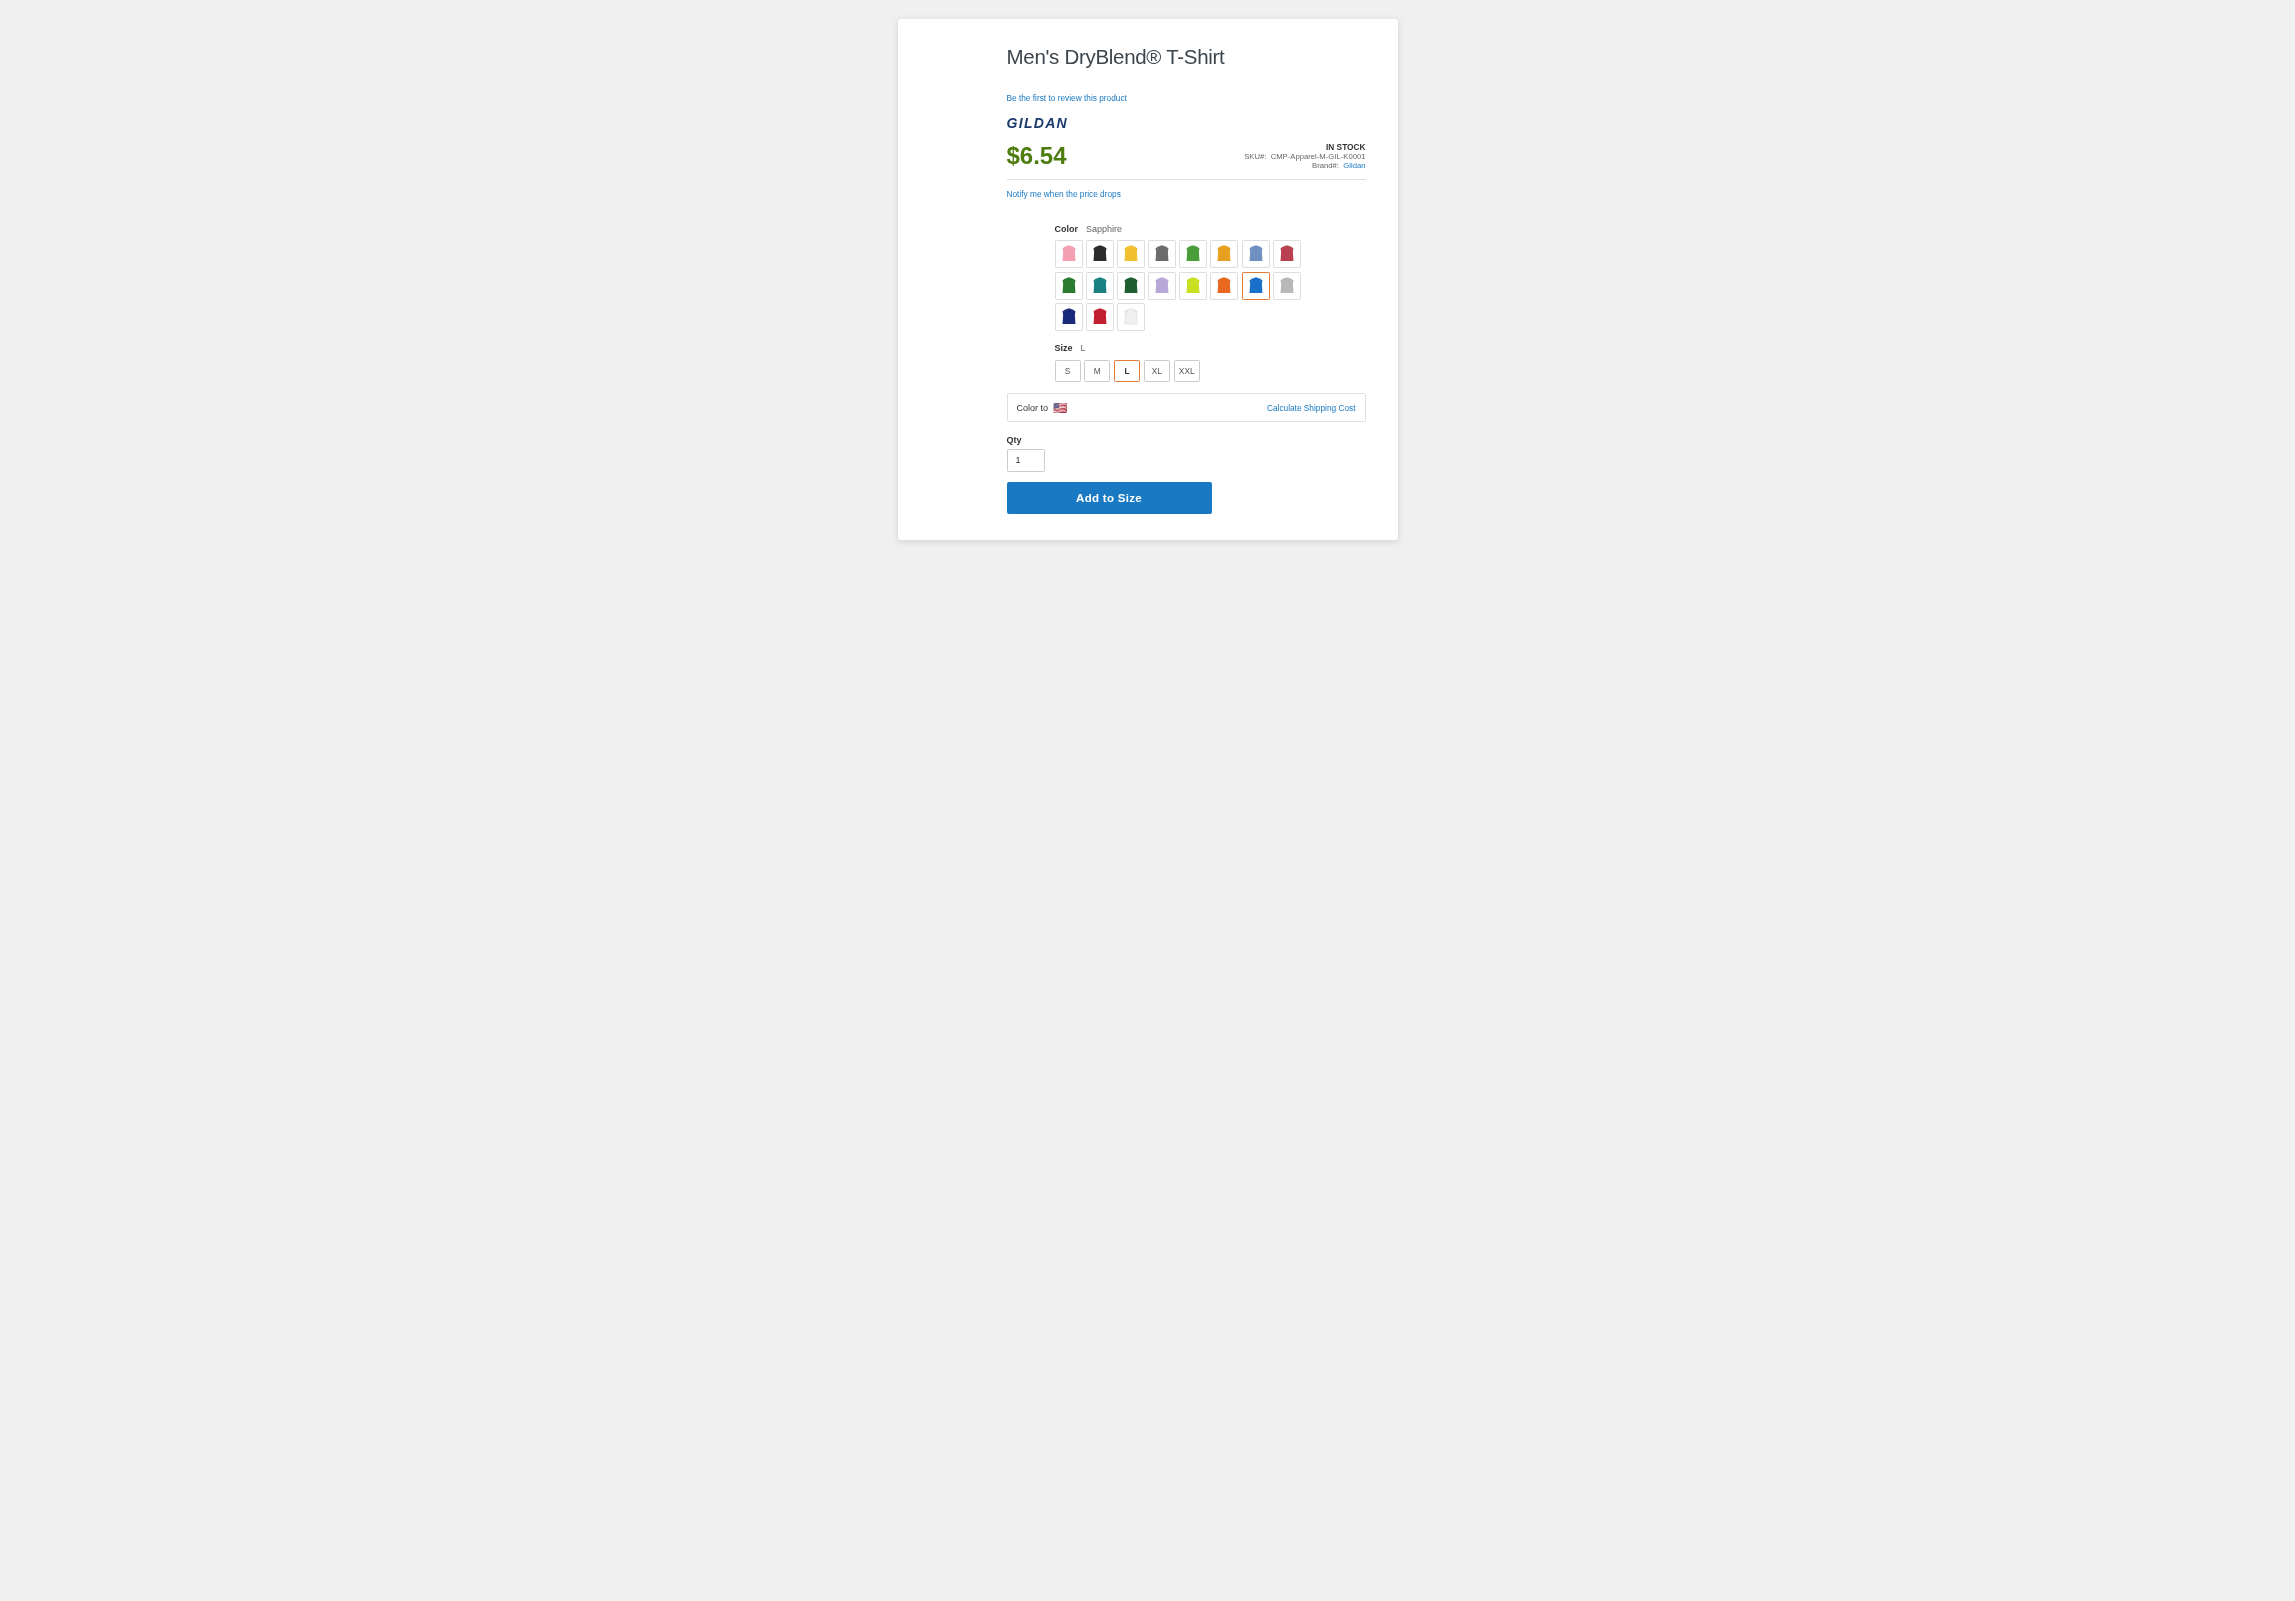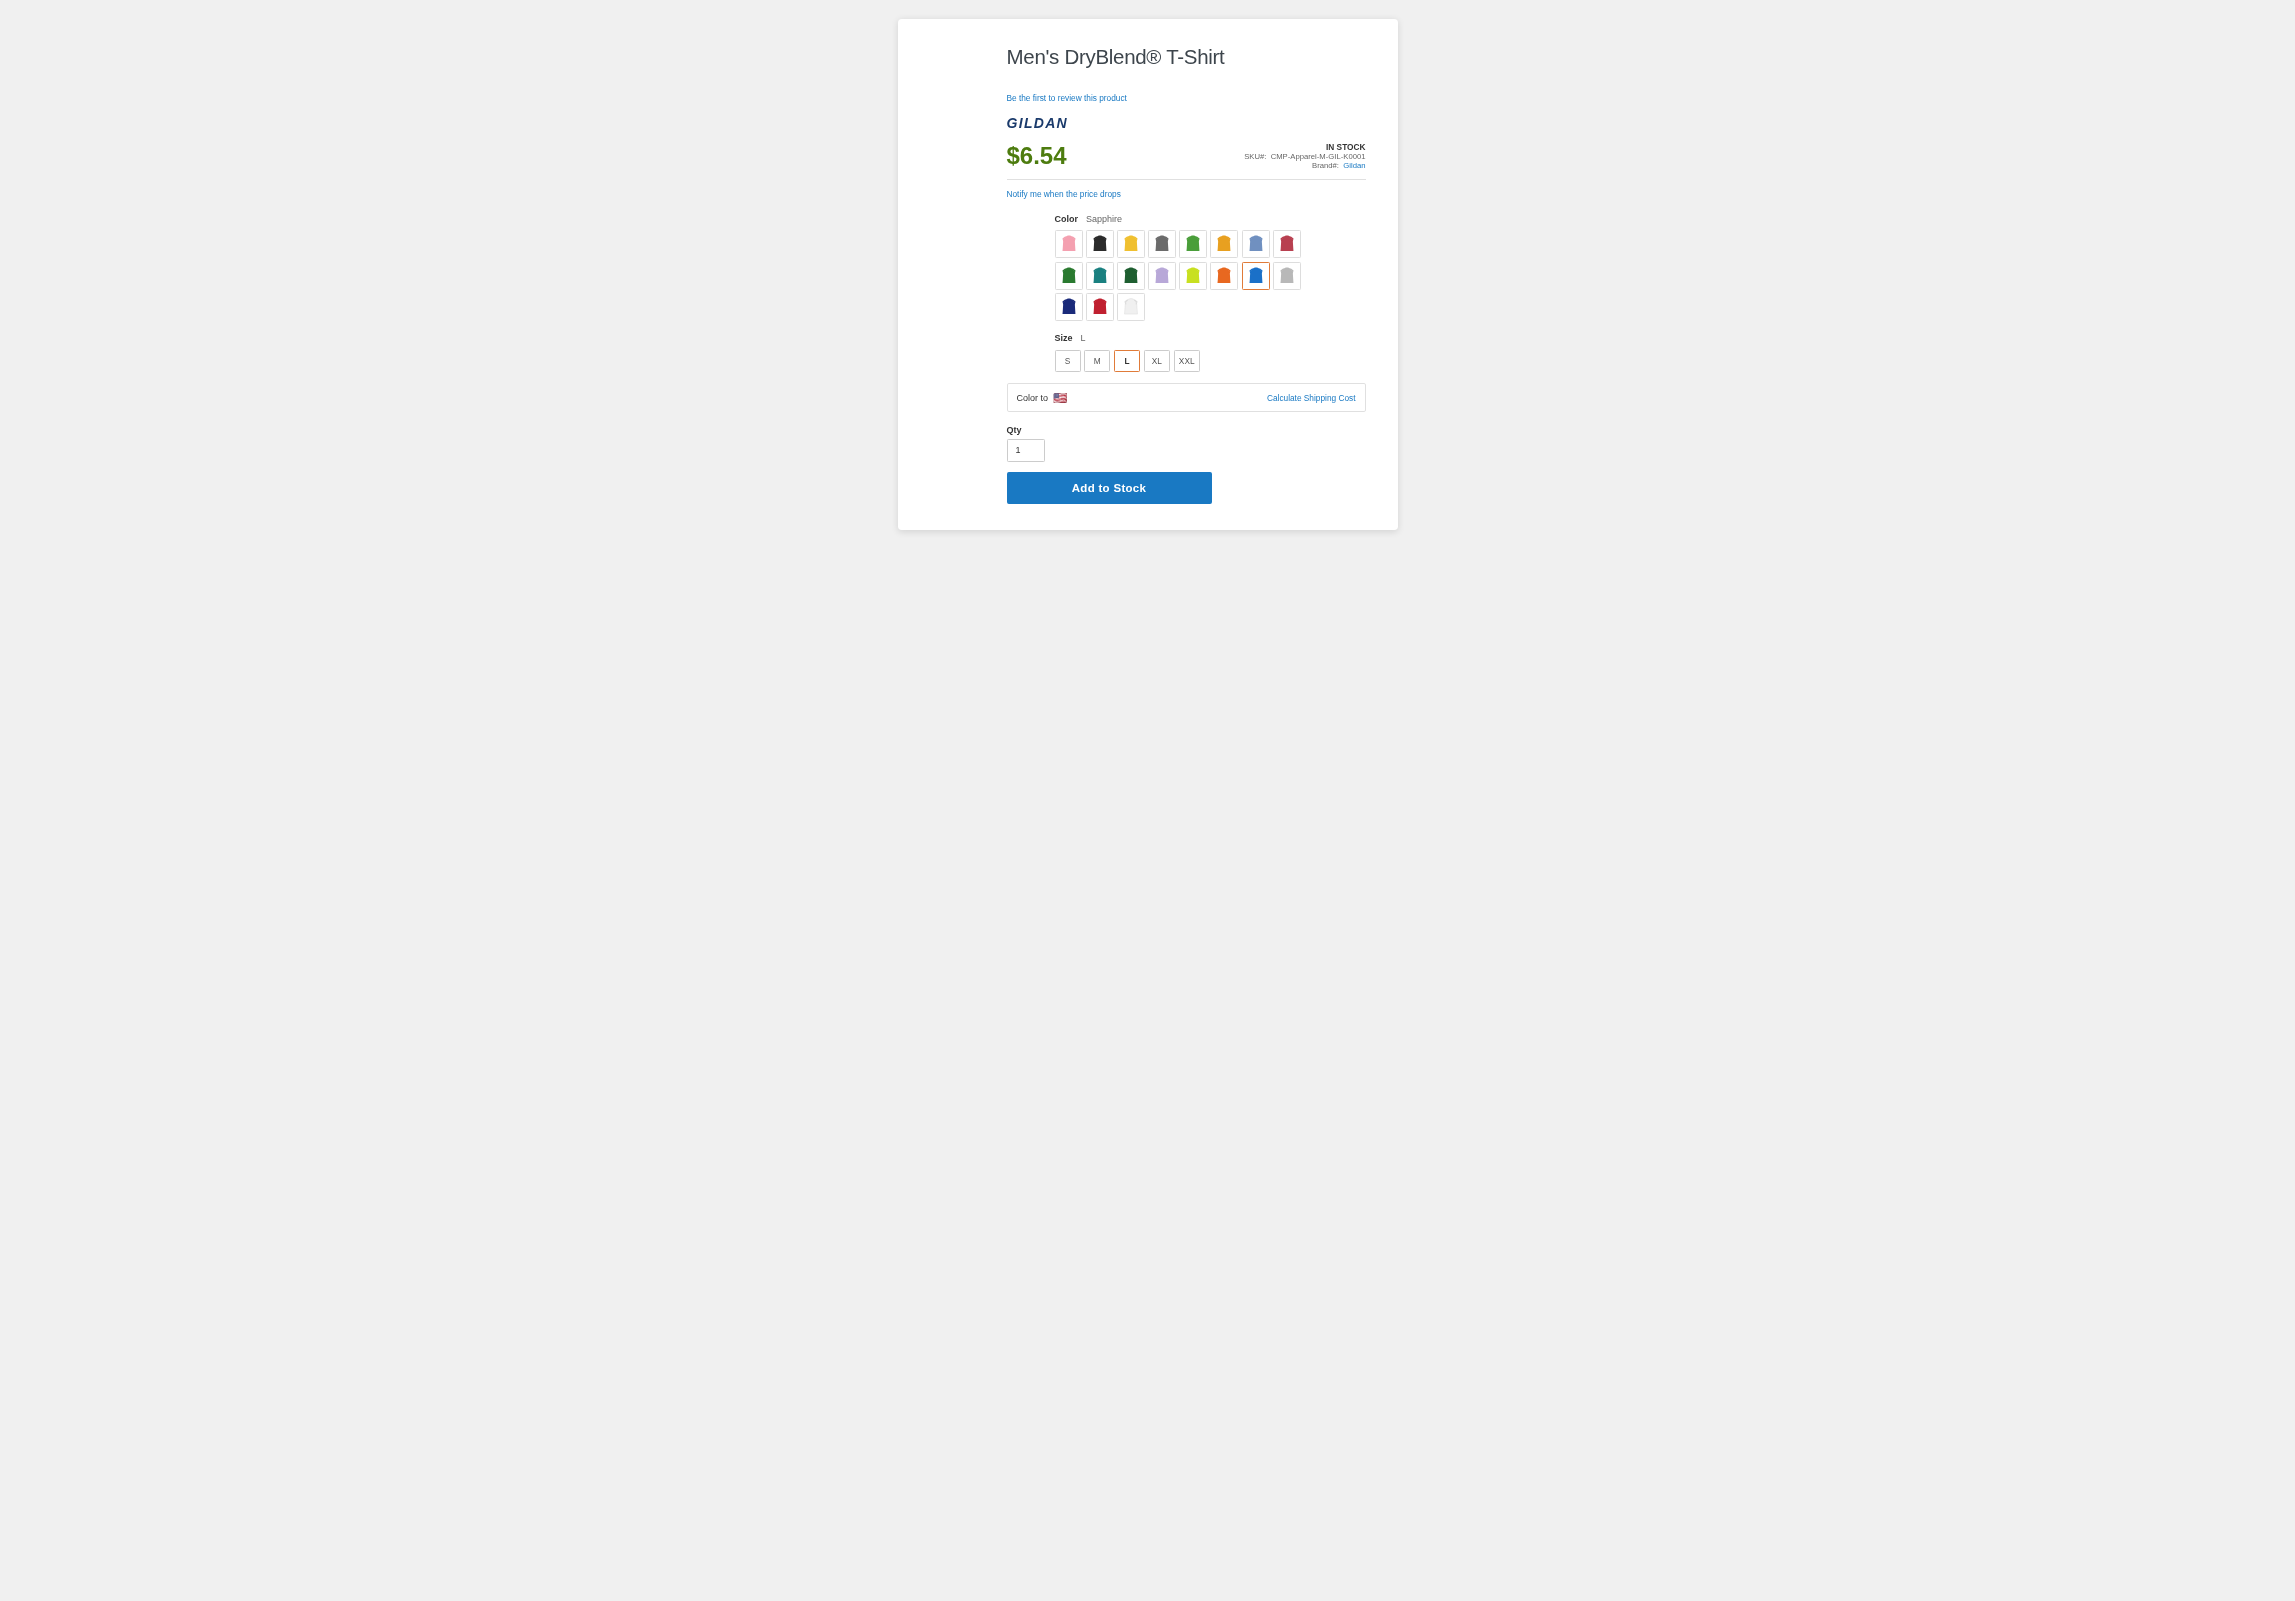--- a/index.html
+++ b/index.html
@@ -80,21 +80,21 @@
     .divider {
       border: none;
       border-top: 0.6px solid #e0e0e0;
       margin: 9px 0;
     }
     .notify-link {
       color: #1979c3;
       font-size: 8.3px;
       text-decoration: none;
       display: block;
-      margin-bottom: 14px;
+      margin-bottom: 24px;
     }
     .option-row {
       margin-bottom: 11.5px;
       margin-left: 48px;
     }
     .option-label {
       font-size: 9px;
       color: #333;
       font-weight: 600;
       display: inline;
@@ -447,18 +447,18 @@
         <span class="flag">🇺🇸</span>
       </div>
       <a href="#" class="calc-shipping-link">Calculate Shipping Cost</a>
     </div>
 
     <div class="qty-row">
       <span class="qty-label">Qty</span>
       <input class="qty-input" type="number" value="1" min="1" style="">
     </div>
 
-    <button class="add-to-cart-btn">Add to Stock</button>
+    <button class="add-to-cart-btn">Add to Size</button>
 
   </div>
 
 </div>
 
 
 </body></html>

